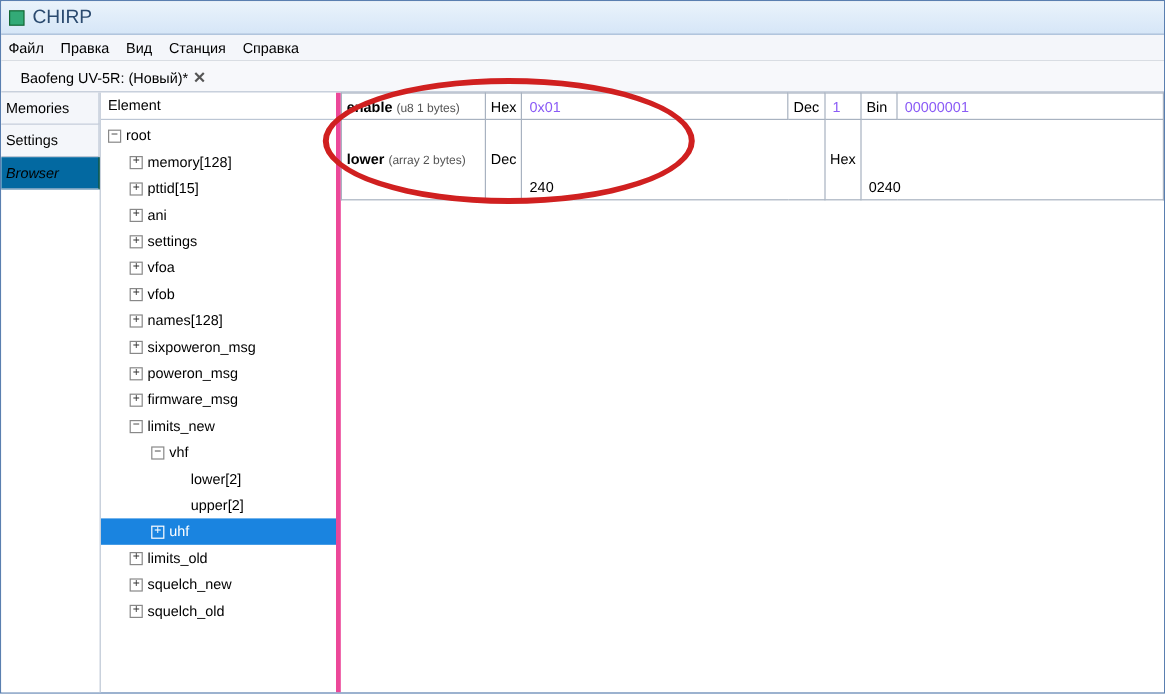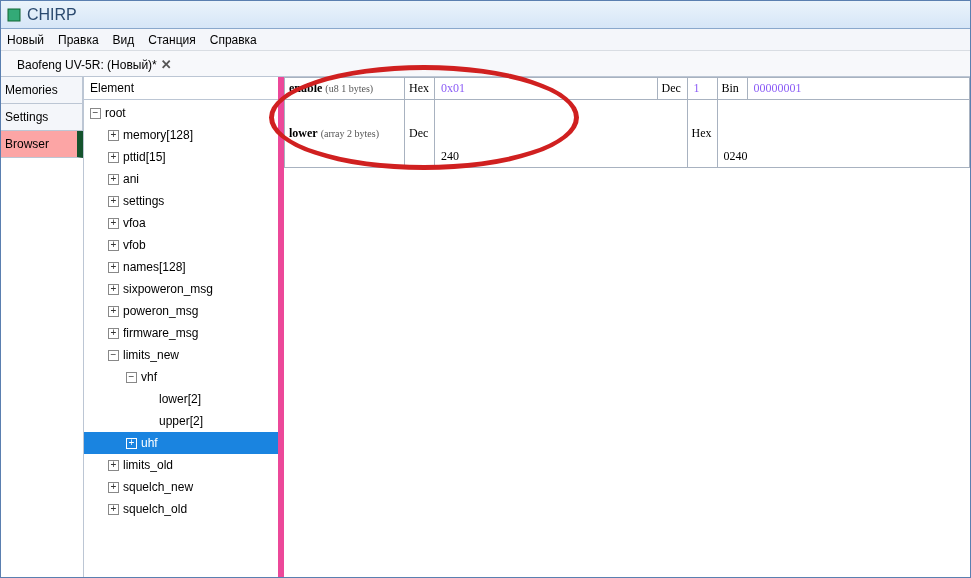--- a/index.html
+++ b/index.html
@@ -71,26 +71,27 @@
     flex-direction: column;
   }
   .lefttab {
     padding: 6px 4px;
     border-bottom: 1px solid #bcc6d4;
     border-right: 1px solid #bcc6d4;
     background: #f4f6fa;
     cursor: default;
   }
   .lefttab.active {
-    background: #fca5a5;
-    border-right: 6px solid #14532d;
+    background: #0369a1;
+    border-right: 1px solid #14532d;
+    font-style: italic;
   }
   .treepanel {
     width: 200px;
-    border-right: 6px solid #ec4899;
+    border-right: 4px solid #ec4899;
     display: flex;
     flex-direction: column;
     overflow: hidden;
   }
   .treehdr {
     padding: 4px 6px;
     border-bottom: 1px solid #bcc6d4;
     background: #fff;
   }
   .tree {
@@ -129,21 +130,20 @@
     background: transparent;
   }
   .detail {
     flex: 1;
     padding: 0;
     position: relative;
   }
   table.fields {
     border-collapse: collapse;
     width: 100%;
-    font-family: Liberation Serif, serif;
   }
   table.fields td {
     border: 1px solid #a8b2c0;
     padding: 2px 4px;
     height: 22px;
     background: #fff;
   }
   table.fields td.lbl { width: 120px; }
   table.fields td.small { width: 30px; text-align: left; }
   table.fields td.val input {
@@ -171,21 +171,21 @@
 <div class="titlebar">
   <span class="icon">
     <svg width="14" height="14">
         <rect x="1" y="1" width="12" height="12" fill="#3a7" stroke="#163"></rect>
       </svg>
   </span>
   <span class="title">CHIRP</span>
 </div>
 
 <div class="menubar">
-  <span>Новый</span>
+  <span>Файл</span>
   <span>Правка</span>
   <span>Вид</span>
   <span>Станция</span>
   <span>Справка</span>
 </div>
 
 <div class="tabbar">
   <div class="tab">
     <span>Baofeng UV-5R: (Новый)*</span>
     <span class="close">✕</span>

